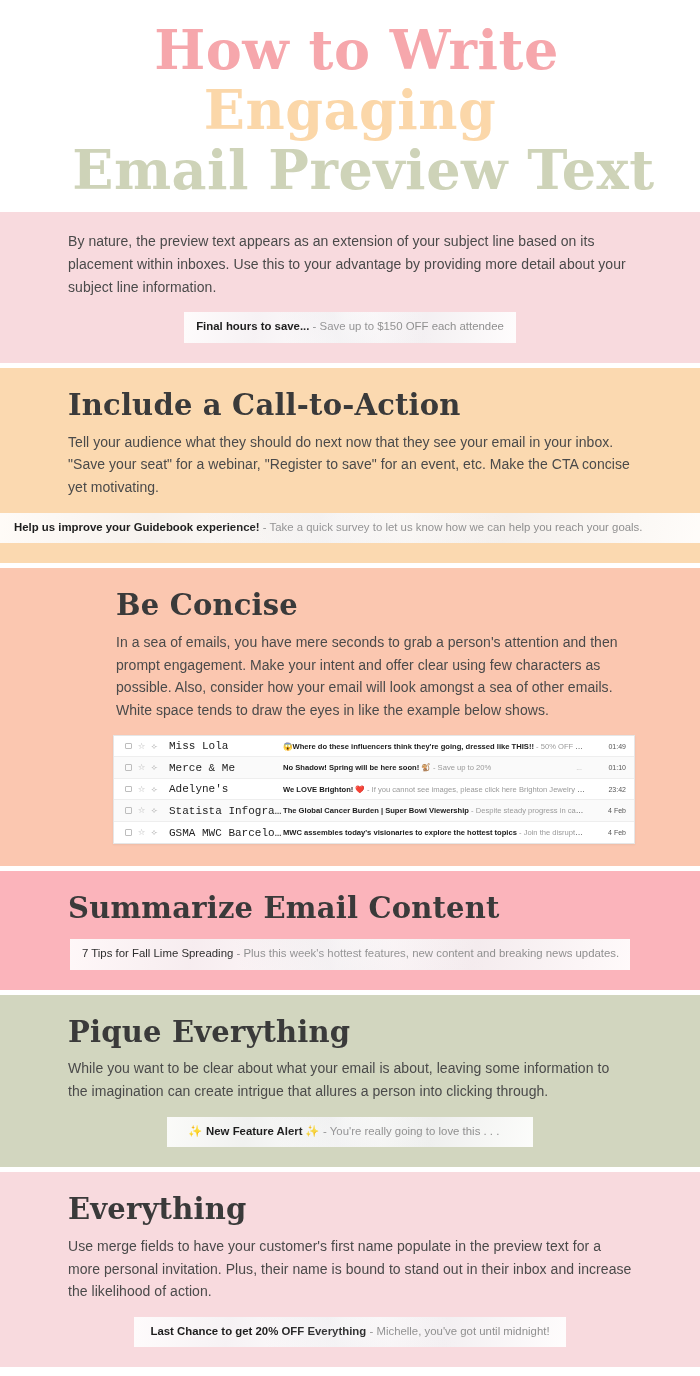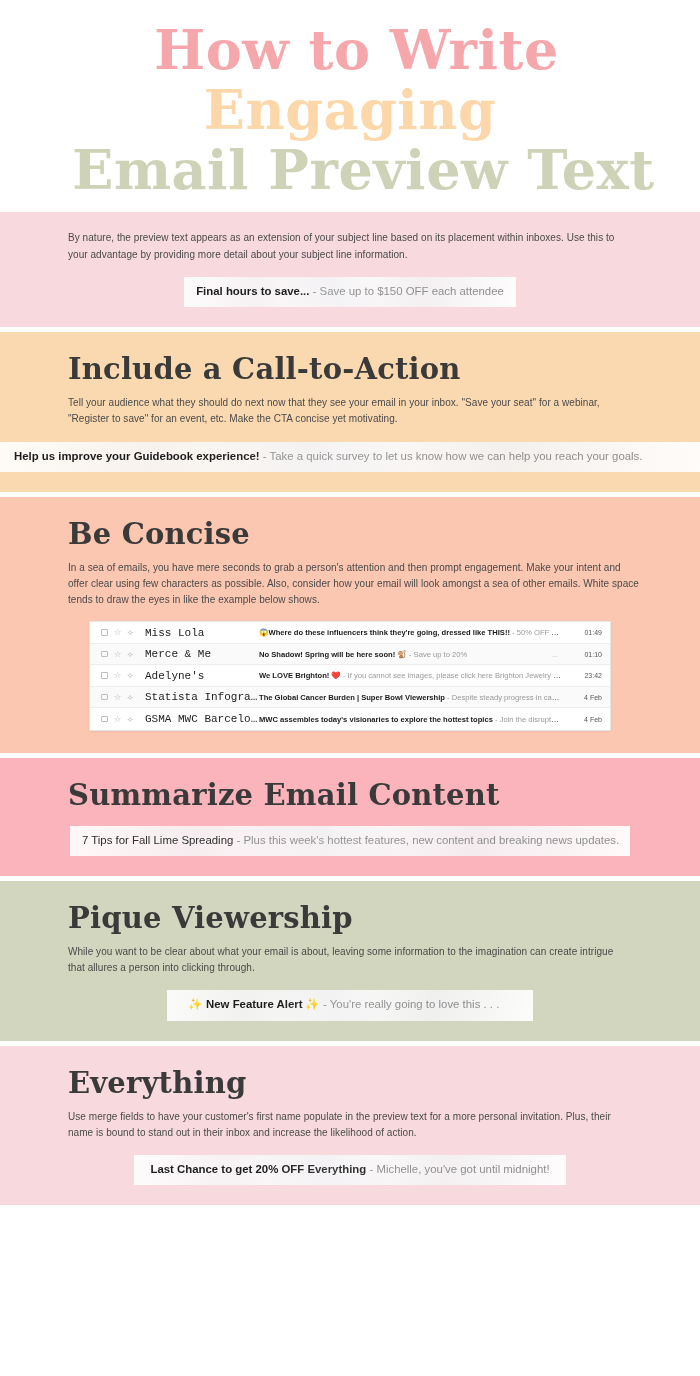--- a/index.html
+++ b/index.html
@@ -47,21 +47,21 @@
     font-family: "DejaVu Serif", "Liberation Serif", serif;
     font-weight: bold;
     font-size: 29px;
     color: #3a3a3a;
     letter-spacing: 0.2px;
     margin: 4px 0 9px 46px;
     line-height: 1.1;
   }
   .sec-body {
     font-family: "Liberation Sans", sans-serif;
-    font-size: 10px;
+    font-size: 14px;
     color: #4a4a4a;
     line-height: 1.62;
     margin: 0 46px 0 46px;
     letter-spacing: 0.05px;
   }
   .sec-body.wide { margin-left: 46px; margin-right: 36px; }
 
   
   .example-wrap {
     margin-top: 14px;
@@ -196,21 +196,21 @@
       <div class="sec-heading">Include a Call-to-Action</div>
       <div class="sec-body">Tell your audience what they should do next now that they see your email in your inbox. "Save your seat" for a webinar, "Register to save" for an event, etc. Make the CTA concise yet motivating.</div>
       <div class="example-wrap full" style="padding:0;margin-left:-22px;margin-right:-22px;">
         <div class="example-box fullwidth" style="padding-left:14px;">
           <span class="ex-subject">Help us improve your Guidebook experience!</span><span class="ex-preview"> - </span><span class="ex-preview">Take a quick survey to let us know how we can help you reach your goals.</span>
         </div>
       </div>
     </div>
   </div>
 
-  <div class="band" id="band3" style="background: rgb(251, 199, 176);">
+  <div class="band" id="band3" style="background: rgb(251, 199, 176); padding-left: 48px;">
     <div class="band-inner">
       <div class="sec-heading">Be Concise</div>
       <div class="sec-body wide">In a sea of emails, you have mere seconds to grab a person's attention and then prompt engagement. Make your intent and offer clear using few characters as possible. Also, consider how your email will look amongst a sea of other emails. White space tends to draw the eyes in like the example below shows.</div>
       <div class="inbox" id="inbox-mock">
           <div class="inbox-row">
             <span class="ico">
               <span class="cbox"></span>
             </span>
             <span class="ico">☆</span>
             <span class="ico">⟣</span>
@@ -269,21 +269,21 @@
       <div class="example-wrap left" style="padding-left:48px;padding-right:48px;">
         <div class="example-box fullwidth">
           <span class="ex-subject regular">7 Tips for Fall Lime Spreading</span><span class="ex-preview"> - </span><span class="ex-preview">Plus this week's hottest features, new content and breaking news updates.</span>
         </div>
       </div>
     </div>
   </div>
 
   <div class="band" id="band5" style="background: rgb(210, 214, 191);">
     <div class="band-inner">
-      <div class="sec-heading">Pique Viewership</div>
+      <div class="sec-heading">Pique Everything</div>
       <div class="sec-body">While you want to be clear about what your email is about, leaving some information to the imagination can create intrigue that allures a person into clicking through.</div>
       <div class="example-wrap center">
         <div class="example-box" style="padding-left:22px;padding-right:34px;">
           <span class="ex-emoji">✨</span>
           <span class="ex-subject">New Feature Alert</span>
           <span class="ex-emoji">✨</span><span class="ex-preview"> - </span><span class="ex-preview">You're really going to love this . . .</span>
         </div>
       </div>
     </div>
   </div>

